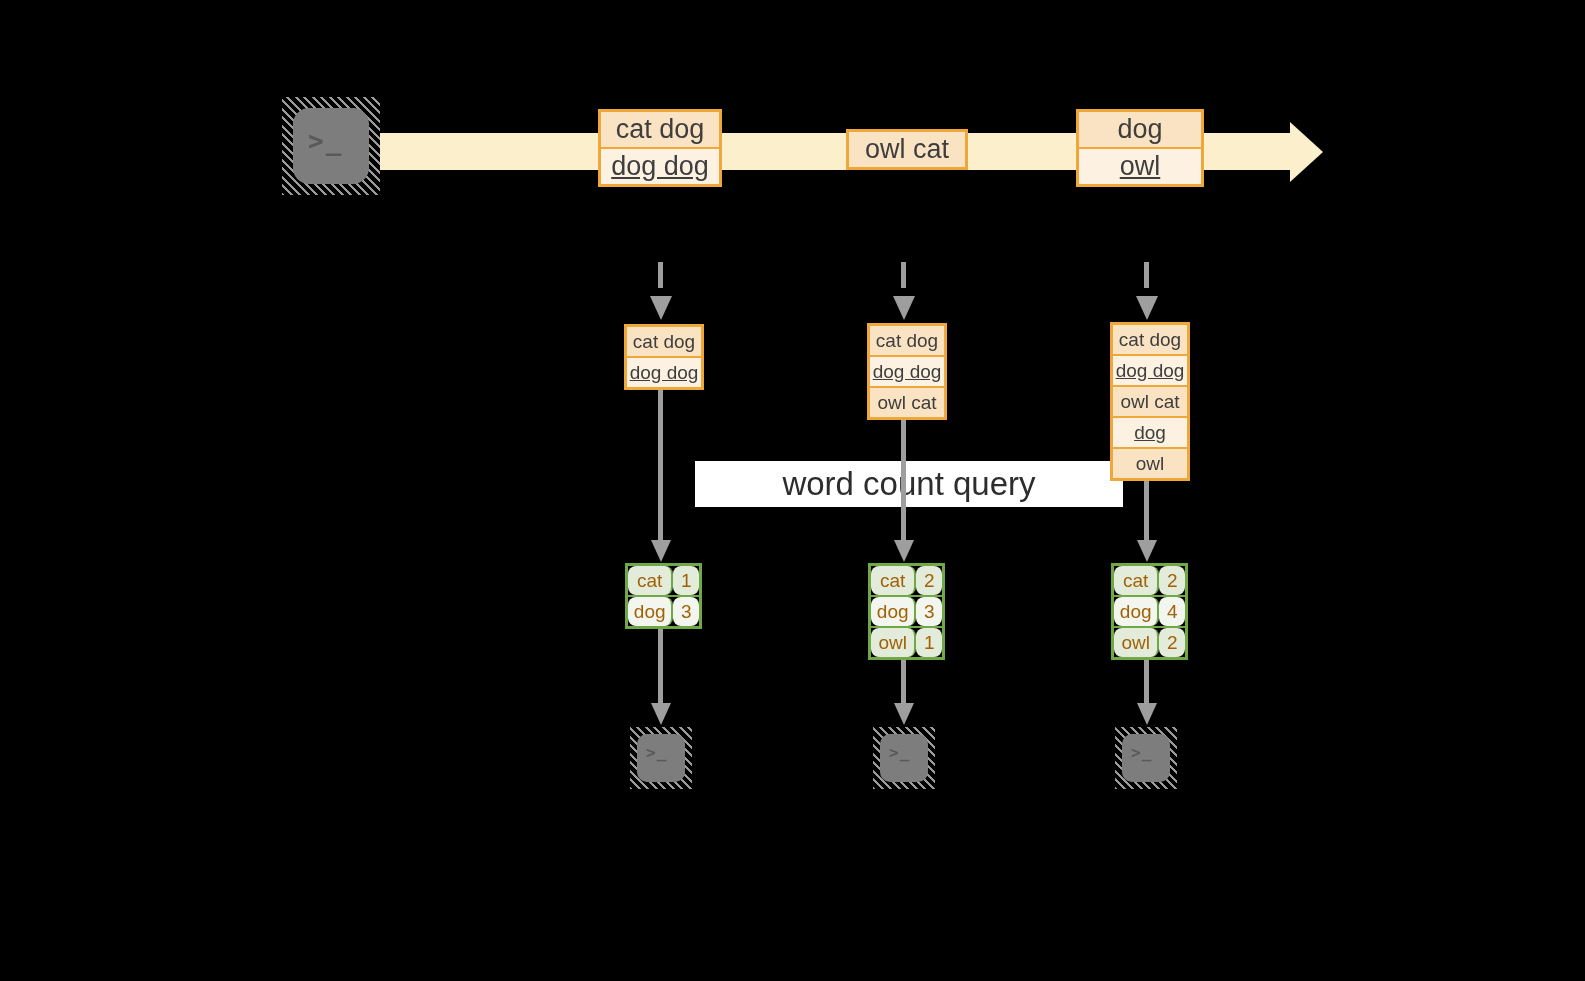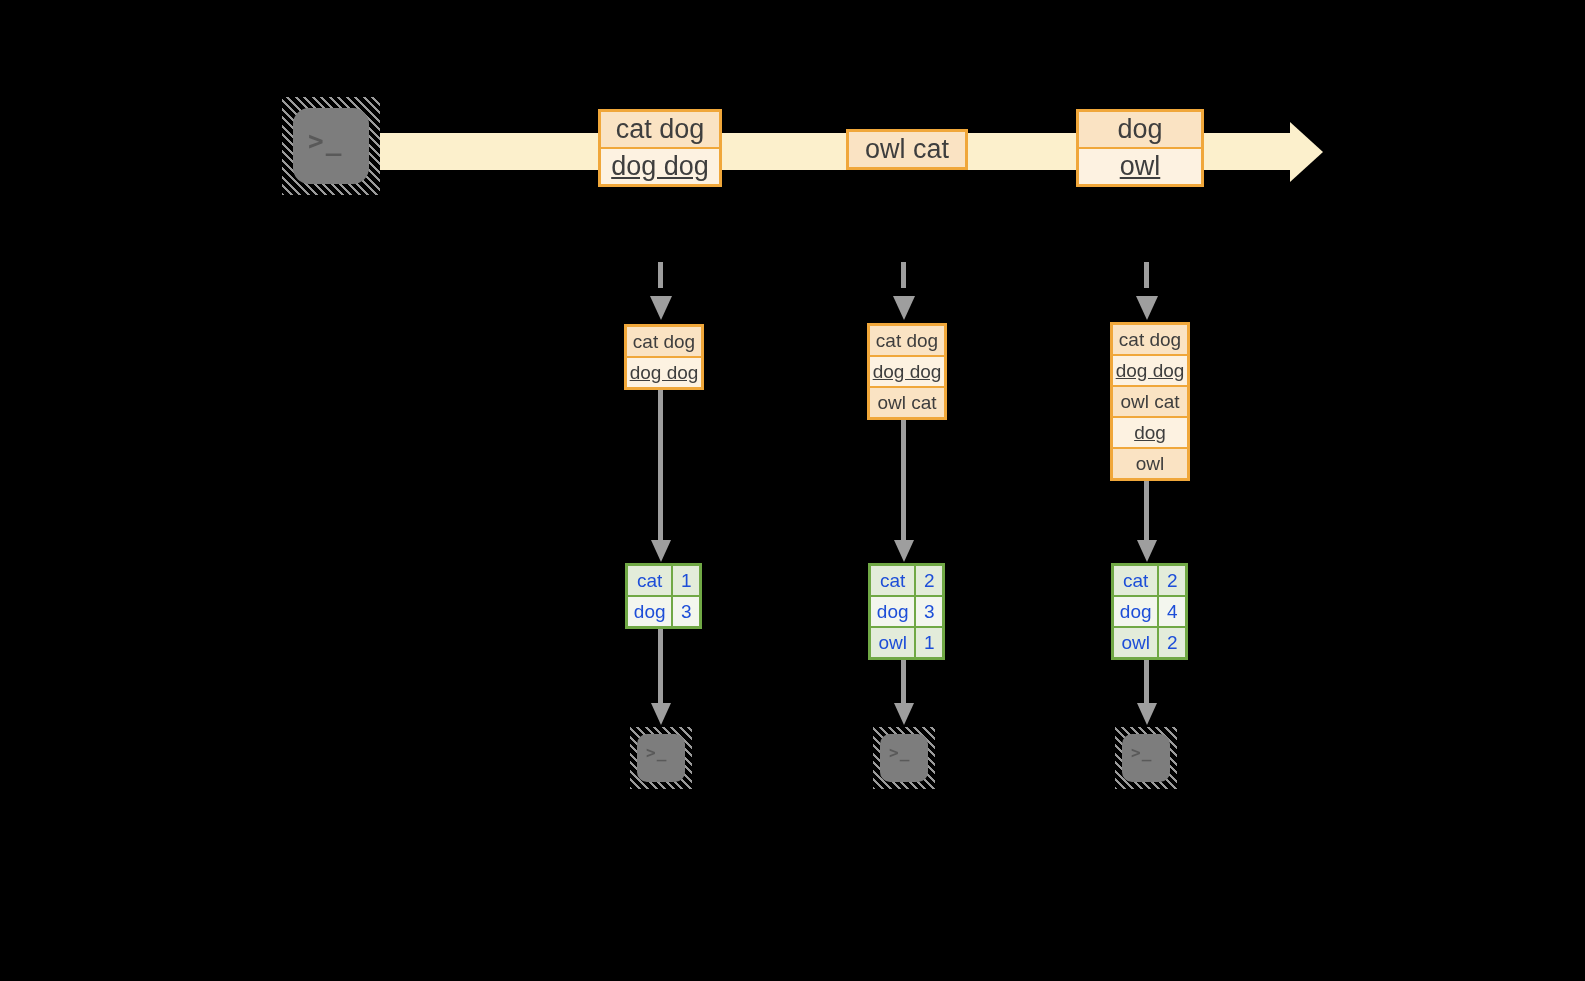--- a/index.html
+++ b/index.html
@@ -34,21 +34,21 @@
   .tri-lg{border-left:11px solid transparent;border-right:11px solid transparent;border-top:24px solid var(--connector-gray,#9E9E9E);}
   .tri-sm{border-left:10px solid transparent;border-right:10px solid transparent;border-top:22px solid var(--connector-gray,#9E9E9E);}
   
   .banner{position:absolute;left:695px;top:461px;width:428px;height:46px;background:var(--banner-bg,#FFFFFF);
     display:flex;align-items:center;justify-content:center;z-index:1;}
   .banner span{font-size:33px;color:#2d2d2d;}
   
   .gtable{position:absolute;border:3px solid var(--table-border,#70A845);z-index:3;}
   .trow{display:flex;height:29px;border-top:2px solid var(--table-border,#70A845);}
   .trow:first-child{border-top:none;}
-  .tcell{display:flex;align-items:center;justify-content:center;font-size:19px;color:#1d4ed8;}
+  .tcell{display:flex;align-items:center;justify-content:center;font-size:19px;color:#a16207;border-radius:8px;}
   .tcell.word{flex:1.7;border-right:2px solid var(--table-border,#70A845);}
   .tcell.count{flex:1;}
   .gfill-dark{background:var(--table-fill-dark,#E3ECDA);}
   .gfill-light{background:var(--table-fill-light,#F3F6EE);}
 </style>
 </head>
 <body>
 
 <div class="canvas">
 
@@ -66,20 +66,23 @@
       <div class="row row-lg fill-light">dog dog</div>
     </div>
   <div class="obox" id="streambox-1" style="left:846px;top:129px;width:116px">
       <div class="row row-lg fill-dark">owl cat</div>
     </div>
   <div class="obox" id="streambox-2" style="left:1076px;top:109px;width:122px">
       <div class="row row-lg fill-dark">dog</div>
       <div class="row row-lg fill-light">owl</div>
     </div>
 
+  <div class="banner">
+    <span>word count query</span>
+  </div>
 
   <div class="dash" style="left:658px;top:262px"></div>
   <div class="tri tri-lg" style="left:650px;top:296px"></div>
   <div class="obox" id="stack-0" style="left:624px;top:324px;width:74px">
       <div class="row row-sm fill-dark">cat dog</div>
       <div class="row row-sm fill-light">dog dog</div>
     </div>
   <div class="vline" style="left:658px;top:390px;height:150px"></div>
   <div class="tri tri-sm" style="left:651px;top:540px"></div>
   <div class="gtable" id="table-0" style="left:625px;top:563px;width:71px">

